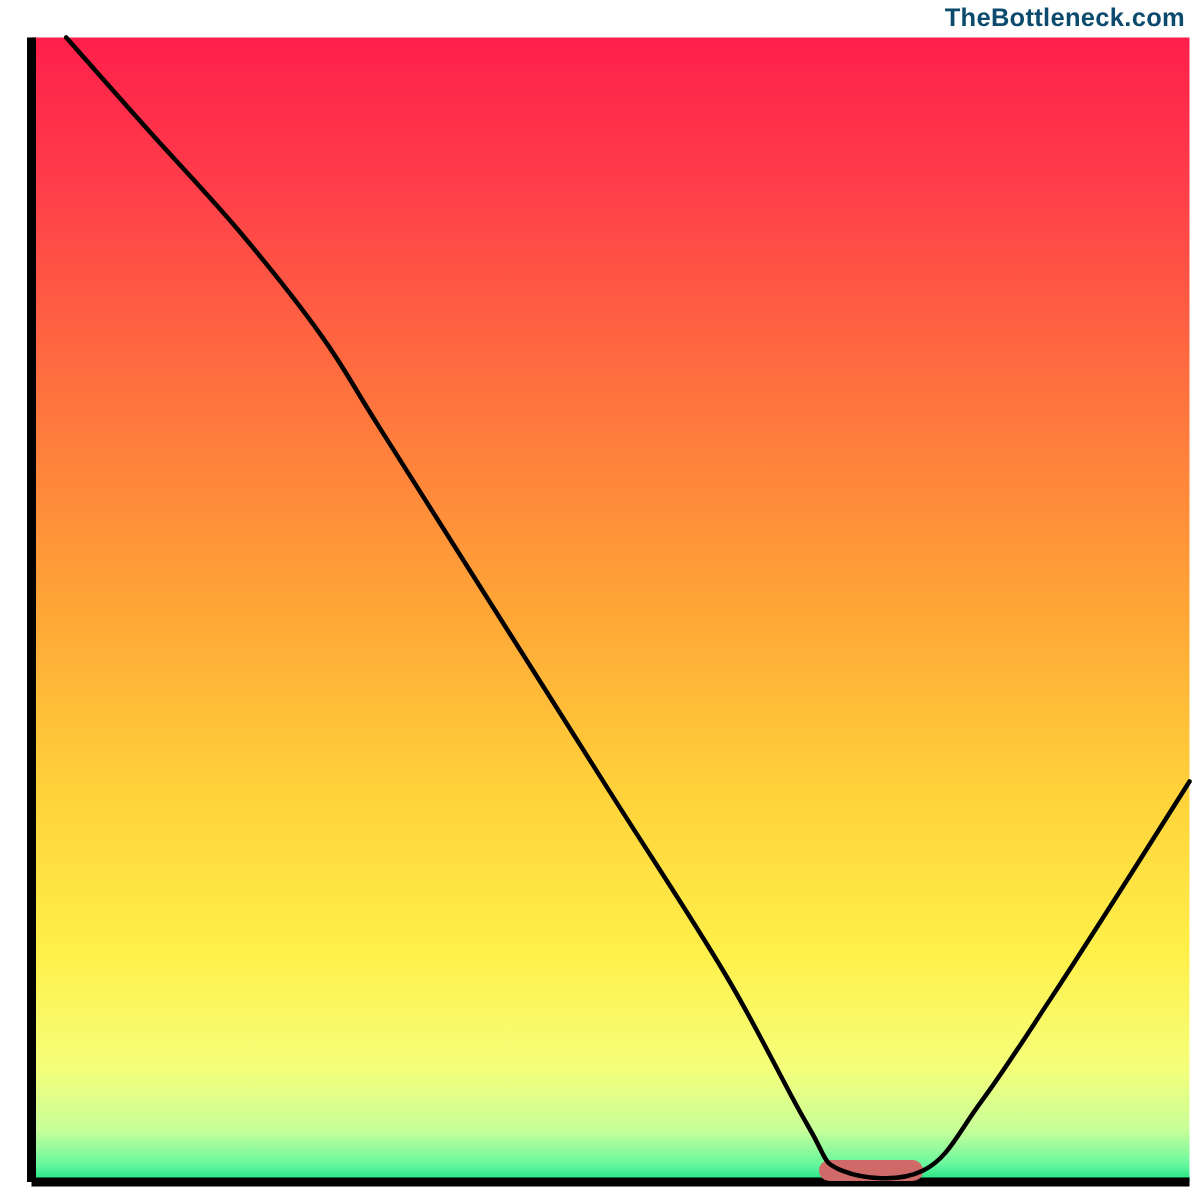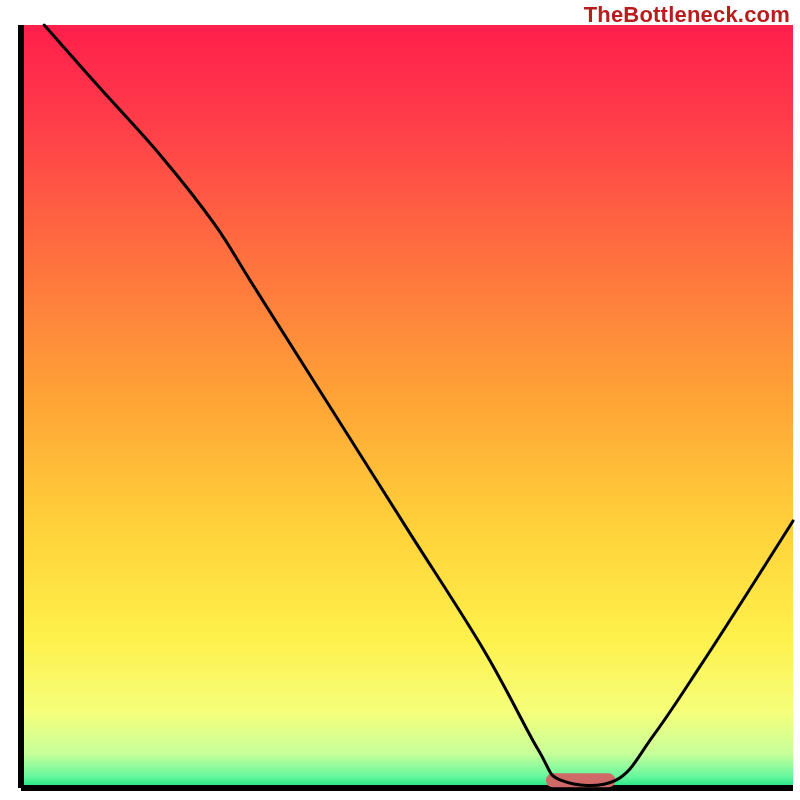--- a/index.html
+++ b/index.html
@@ -13,23 +13,23 @@
   }
   .stage {
     position: relative;
     width: 800px;
     height: 800px;
   }
   .watermark {
     position: absolute;
     top: 2px;
     right: 10px;
-    font-size: 22px;
+    font-size: 17px;
     font-weight: 600;
-    color: #b91c1c;
+    color: #0c4a6e;
     letter-spacing: 0.2px;
   }
   svg {
     position: absolute;
     left: 0;
     top: 0;
   }
 </style>
 </head>
 <body>

